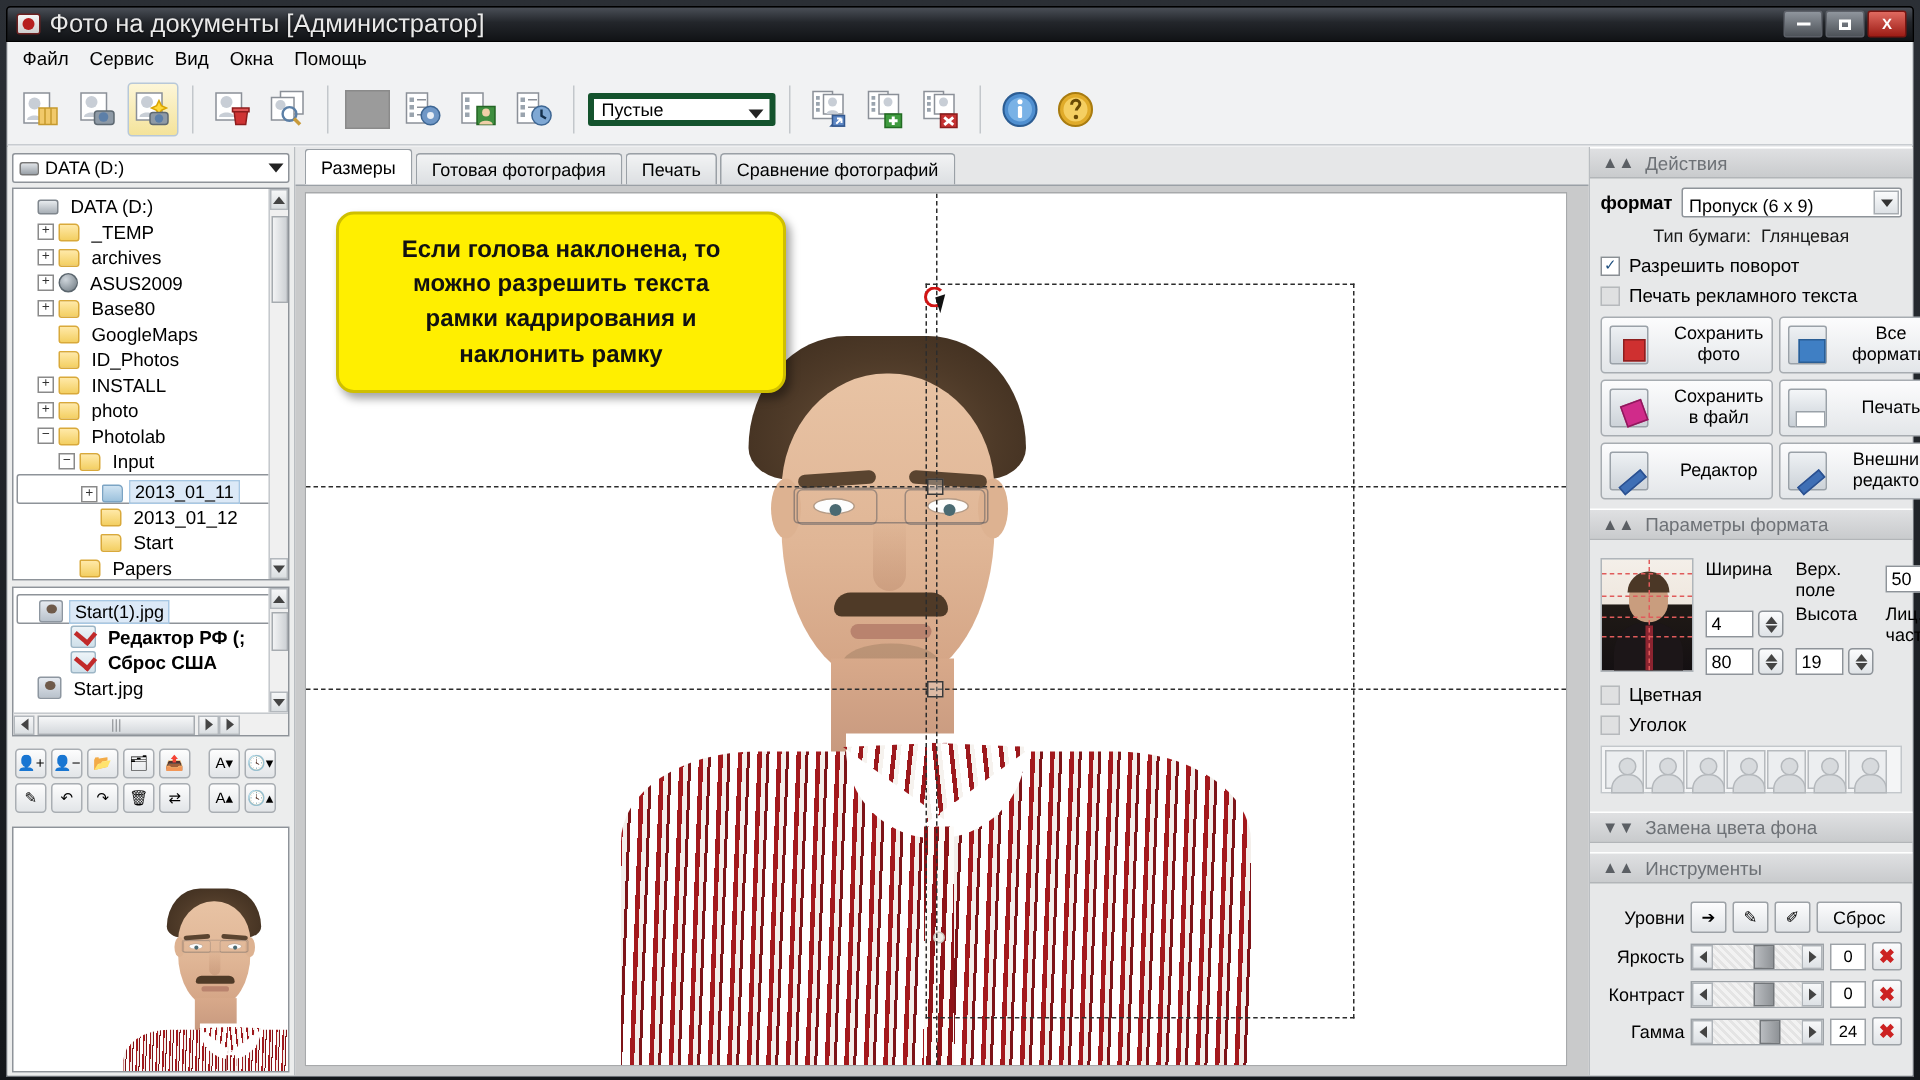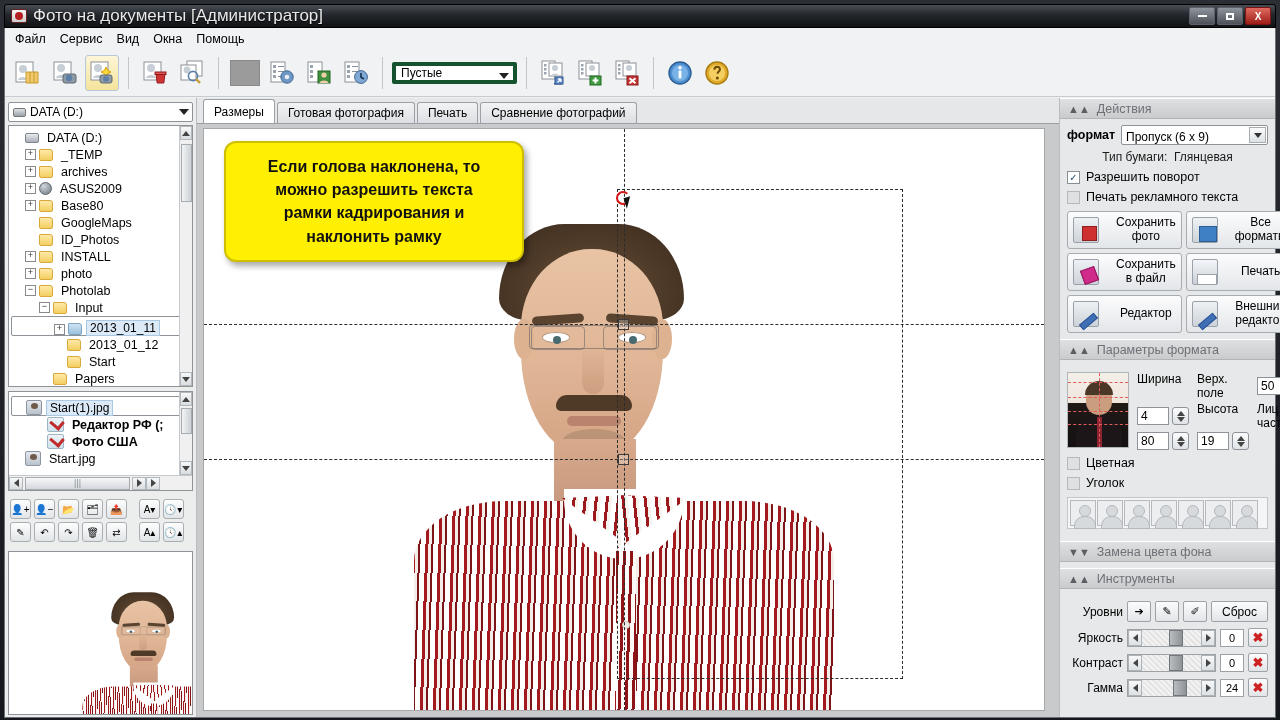--- a/index.html
+++ b/index.html
@@ -596,21 +596,21 @@
               <div class="trow sel" style="padding-left: 14px;">
                 <span class="favatar"></span>
                 <span class="lbl">Start(1).jpg</span>
               </div>
               <div class="trow" style="padding-left: 36px; font-weight: bold;">
                 <span class="chk-ic"></span>
                 <span class="lbl">Редактор РФ (;</span>
               </div>
               <div class="trow" style="padding-left: 36px; font-weight: bold;">
                 <span class="chk-ic"></span>
-                <span class="lbl">Фото США</span>
+                <span class="lbl">Сброс США</span>
               </div>
               <div class="trow" style="padding-left: 14px;">
                 <span class="favatar"></span>
                 <span class="lbl">Start.jpg</span>
               </div>
             </div>
           <div class="vscroll" style="bottom:15px">
             <div class="up">
                 <span class="caret-u"></span>
               </div>

